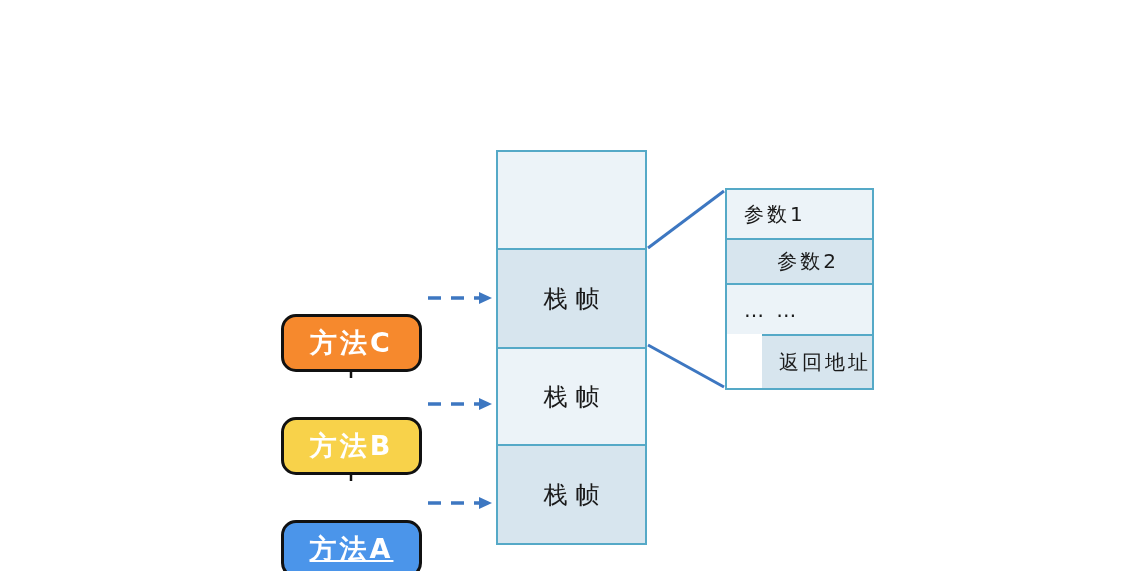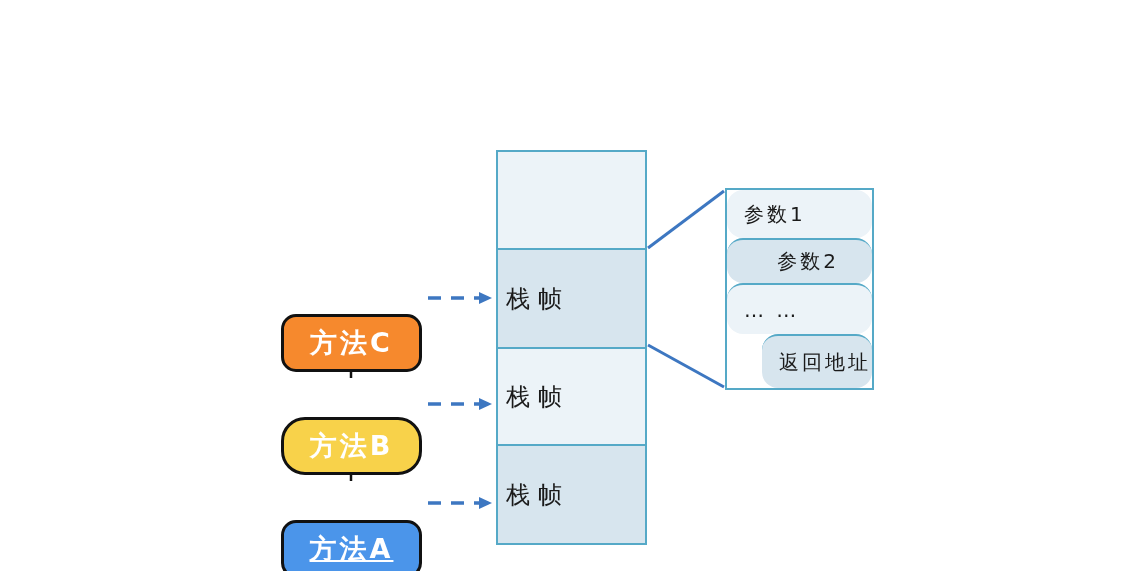--- a/index.html
+++ b/index.html
@@ -34,40 +34,40 @@
     display: flex;
     align-items: center;
     justify-content: center;
     color: var(--color-method-text);
     font-size: 27px;
     font-weight: bold;
     letter-spacing: 3px;
     margin-top: 38px;
   }
   .method-box.pos-c { top: 276px; background: var(--color-method-c); }
-  .method-box.pos-b { top: 379px; background: var(--color-method-b); border-radius: 24px; }
+  .method-box.pos-b { top: 379px; background: var(--color-method-b); }
   .method-box.pos-a { top: 482px; background: var(--color-method-a); text-decoration: underline; }
 
   
   .stack {
     position: absolute;
     left: 496px;
     top: 150px;
     width: 151px;
     height: 395px;
     box-sizing: border-box;
     border: 2.5px solid var(--color-stack-border);
     display: flex;
     flex-direction: column;
   }
   .stack-cell {
     box-sizing: border-box;
     display: flex;
     align-items: center;
-    justify-content: flex-start;
+    justify-content: center;
     font-size: 24px;
     letter-spacing: 8px;
     text-indent: 8px;
     color: var(--color-label-dark);
     border-top: 2.5px solid var(--color-stack-border);
   }
   .stack-cell:first-child { border-top: none; }
   .stack-cell.h0 { height: 97px; }
   .stack-cell.h1 { height: 100px; }
   .stack-cell.h2 { height: 98px; }
@@ -89,21 +89,20 @@
   }
   .frame-row {
     box-sizing: border-box;
     display: flex;
     align-items: center;
     padding-left: 17px;
     font-size: 20px;
     letter-spacing: 3px;
     color: var(--color-label-dark);
     border-top: 2.5px solid var(--color-stack-border);
-    border-radius: 16px;
   }
   .frame-row:first-child { border-top: none; }
   .frame-row.r0 { height: 49px; }
   .frame-row.r1 { height: 46px; justify-content: center; }
   .frame-row.r2 { height: 52px; }
   .frame-row.r3 { height: 55px; margin-left: 35px; }
 </style>
 </head>
 <body>
 

